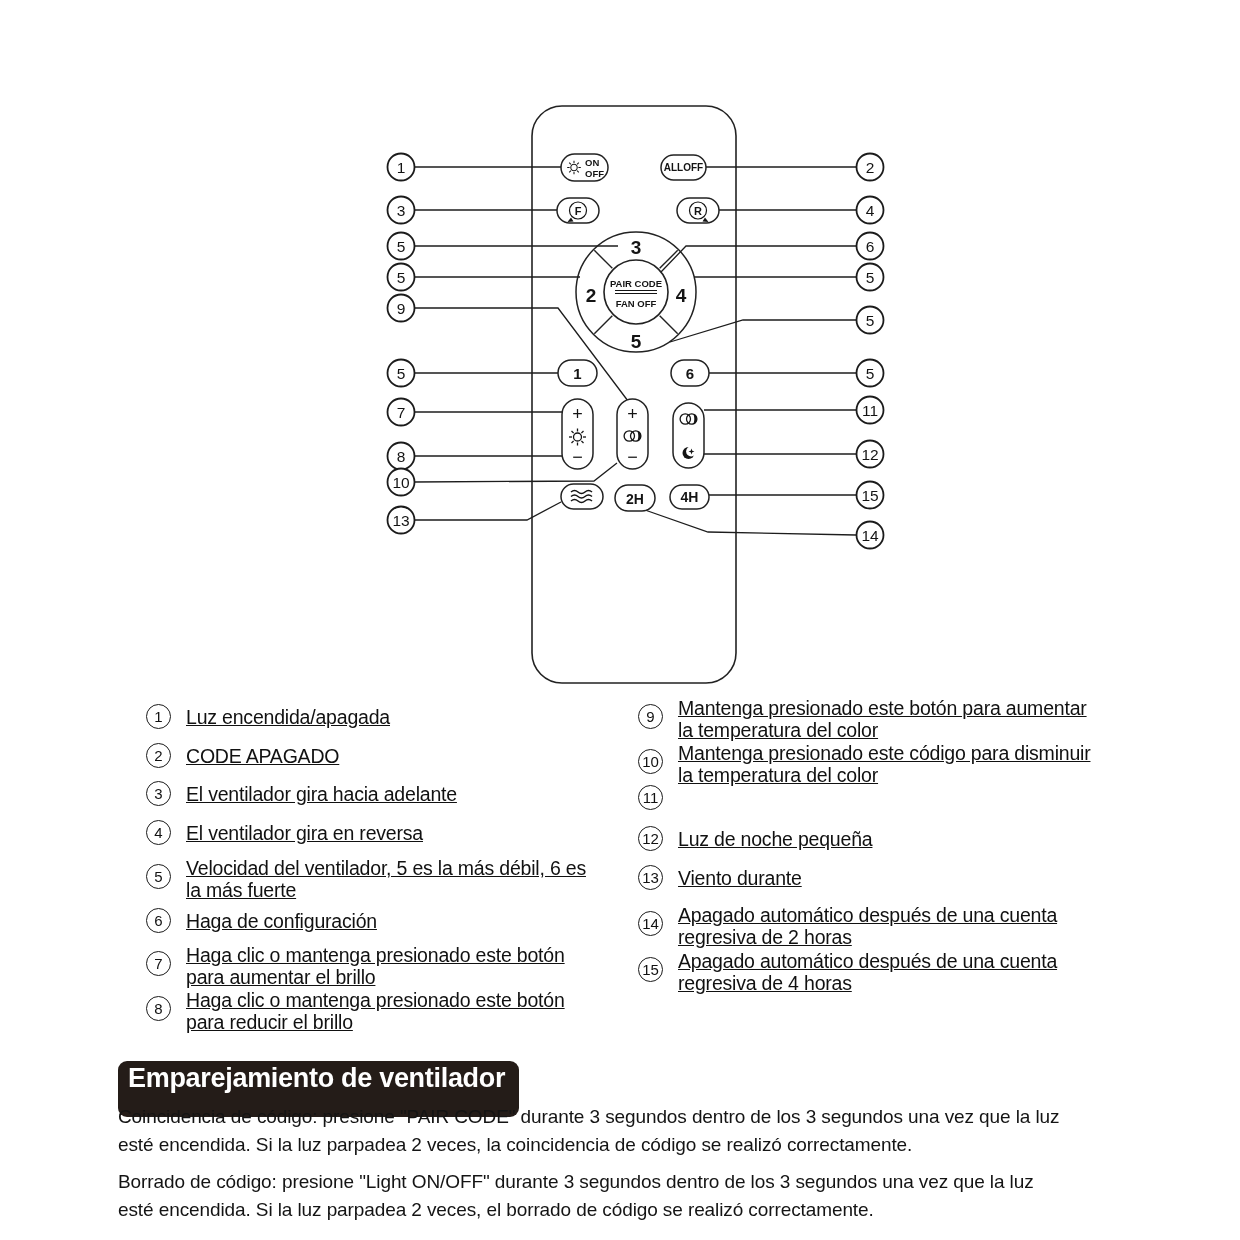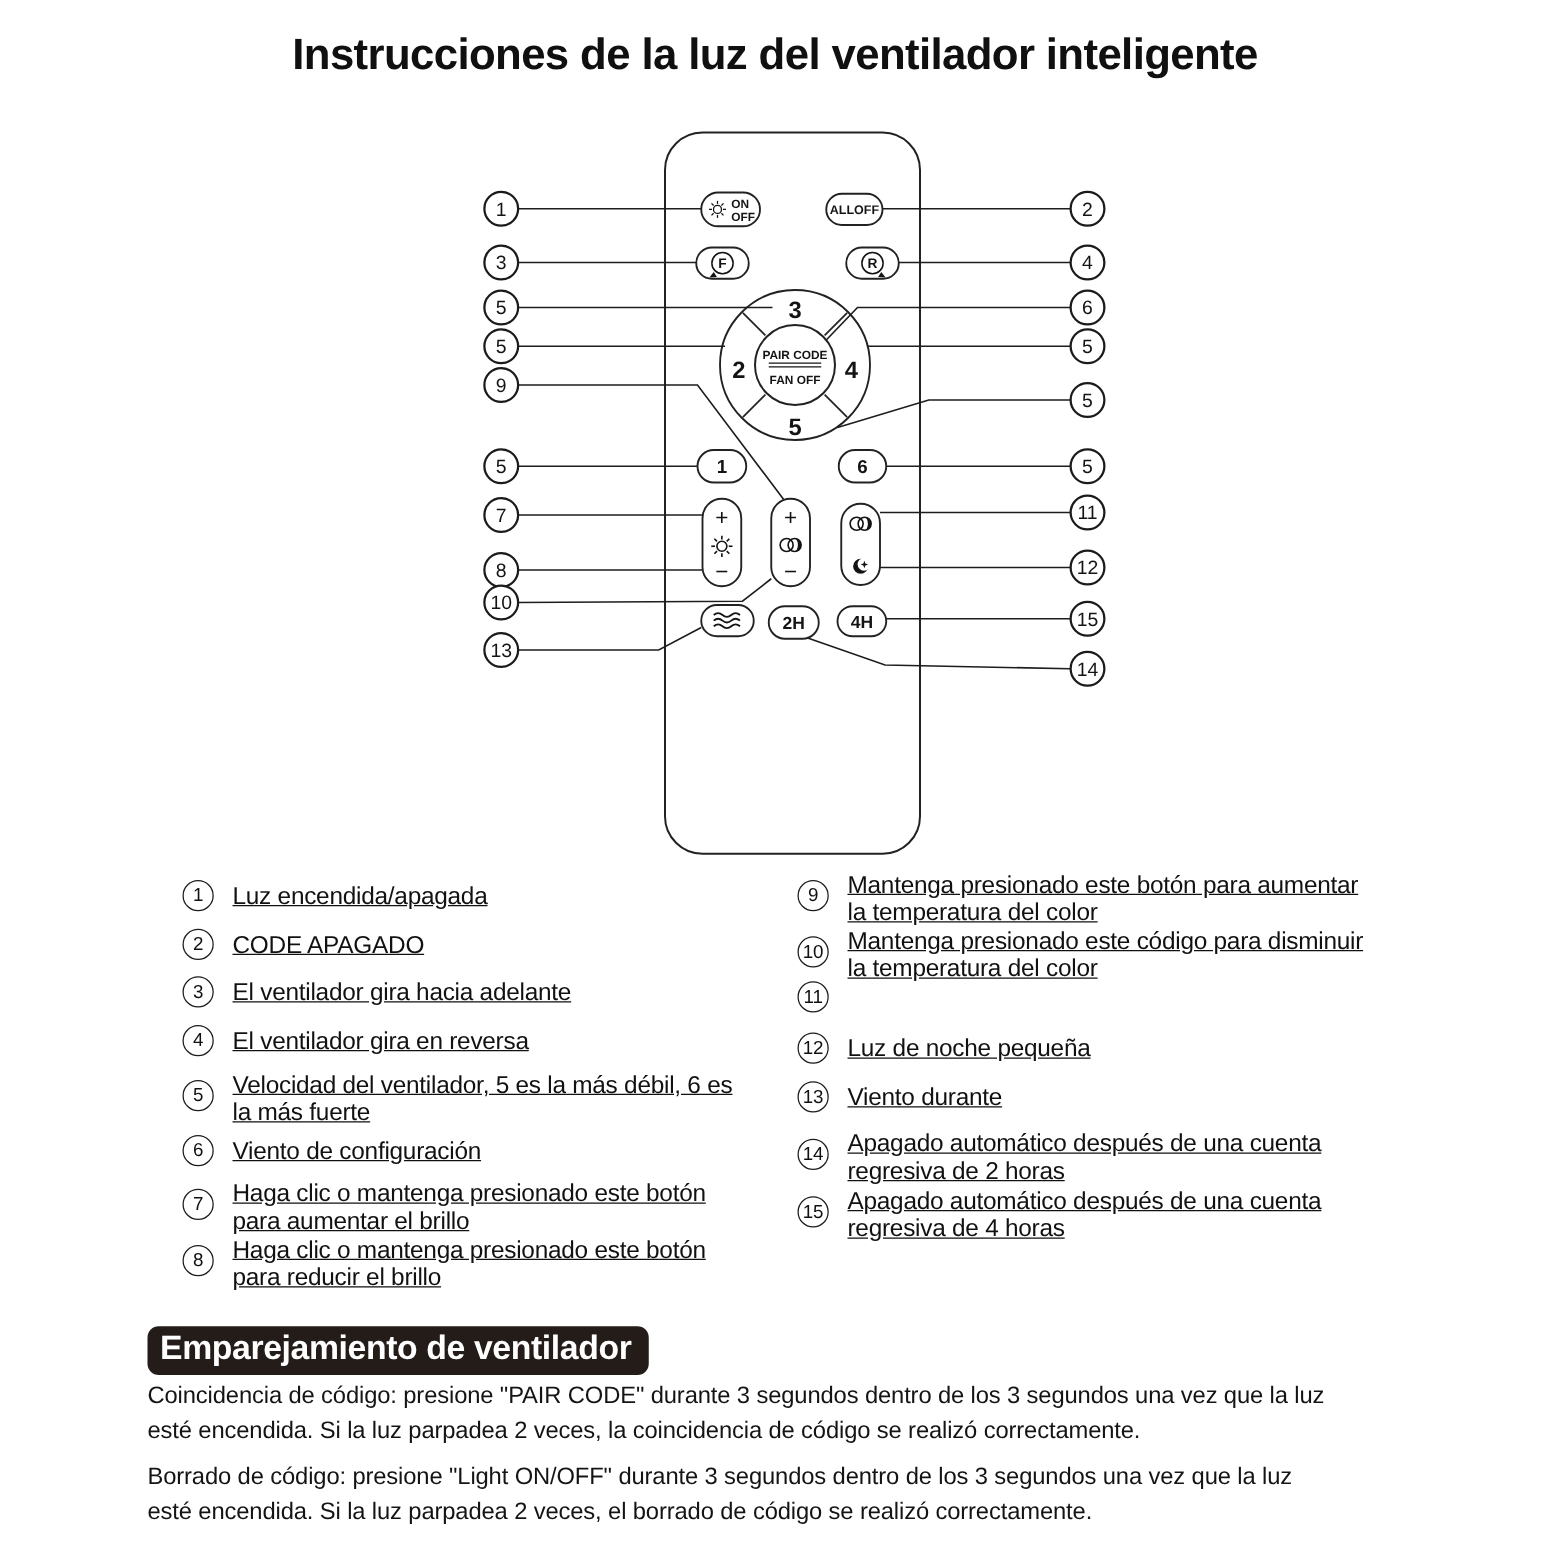--- a/index.html
+++ b/index.html
@@ -11,31 +11,30 @@
   svg text{font-family:"Liberation Sans",sans-serif;fill:#141414;}
   .legend-item{position:absolute;display:flex;align-items:center;}
   .legend-item.two{align-items:flex-start;}
   .legend-item.two .badge{margin-top:7px;}
   .badge{flex:0 0 25px;width:25px;height:25px;border:1.7px solid #1b1b1b;border-radius:50%;
          display:flex;align-items:center;justify-content:center;font-size:15px;box-sizing:border-box;}
   .ltext{margin-left:15px;font-size:19.5px;line-height:22px;white-space:pre-line;letter-spacing:-0.2px;text-decoration:underline;}
   .lcol{left:146px;}
   .rcol{left:638px;}
   .pair-heading{position:absolute;top:1061px;left:118px;background:#241c18;color:#fff;
-        font-size:27px;font-weight:bold;padding:2px 14px 6px 10px;border-radius:9px;letter-spacing:-0.3px;}
+        font-size:27px;font-weight:bold;padding:2px 14px 23px 10px;border-radius:9px;letter-spacing:-0.3px;}
   .pair-par{position:absolute;left:118px;width:1045px;font-size:19px;line-height:28px;
         white-space:pre-line;letter-spacing:-0.1px;color:#141414;}
   .p1{top:1103px;} .p2{top:1168px;}
 </style>
 </head>
 <body>
 
 <div class="page">
 
-  <div class="title">Instrucciones de la luz del ventilador inteligente</div>
 
   <svg class="diagram" width="1240" height="700" viewBox="0 0 1240 700">
     <defs>
       <g id="sunicon">
         <circle cx="0" cy="0" r="4" fill="none" stroke="#141414" stroke-width="1.3"></circle>
         <g stroke="#141414" stroke-width="1.3">
           <line x1="5.5" y1="0" x2="8.5" y2="0"></line>
             <line x1="-5.5" y1="0" x2="-8.5" y2="0"></line>
           <line x1="0" y1="5.5" x2="0" y2="8.5"></line>
             <line x1="0" y1="-5.5" x2="0" y2="-8.5"></line>
@@ -277,21 +276,21 @@
       <span class="badge">4</span>
       <span class="ltext">El ventilador gira en reversa</span>
     </div>
   <div class="legend-item lcol two" style="top:857px">
       <span class="badge">5</span>
       <span class="ltext">Velocidad del ventilador, 5 es la más débil, 6 es
  la más fuerte</span>
     </div>
   <div class="legend-item lcol" style="top:908px">
       <span class="badge">6</span>
-      <span class="ltext">Viento de configuración</span>
+      <span class="ltext">Haga de configuración</span>
     </div>
   <div class="legend-item lcol two" style="top:944px">
       <span class="badge">7</span>
       <span class="ltext">Haga clic o mantenga presionado este botón
 para aumentar el brillo</span>
     </div>
   <div class="legend-item lcol two" style="top:989px">
       <span class="badge">8</span>
       <span class="ltext">Haga clic o mantenga presionado este botón
  para reducir el brillo</span>

